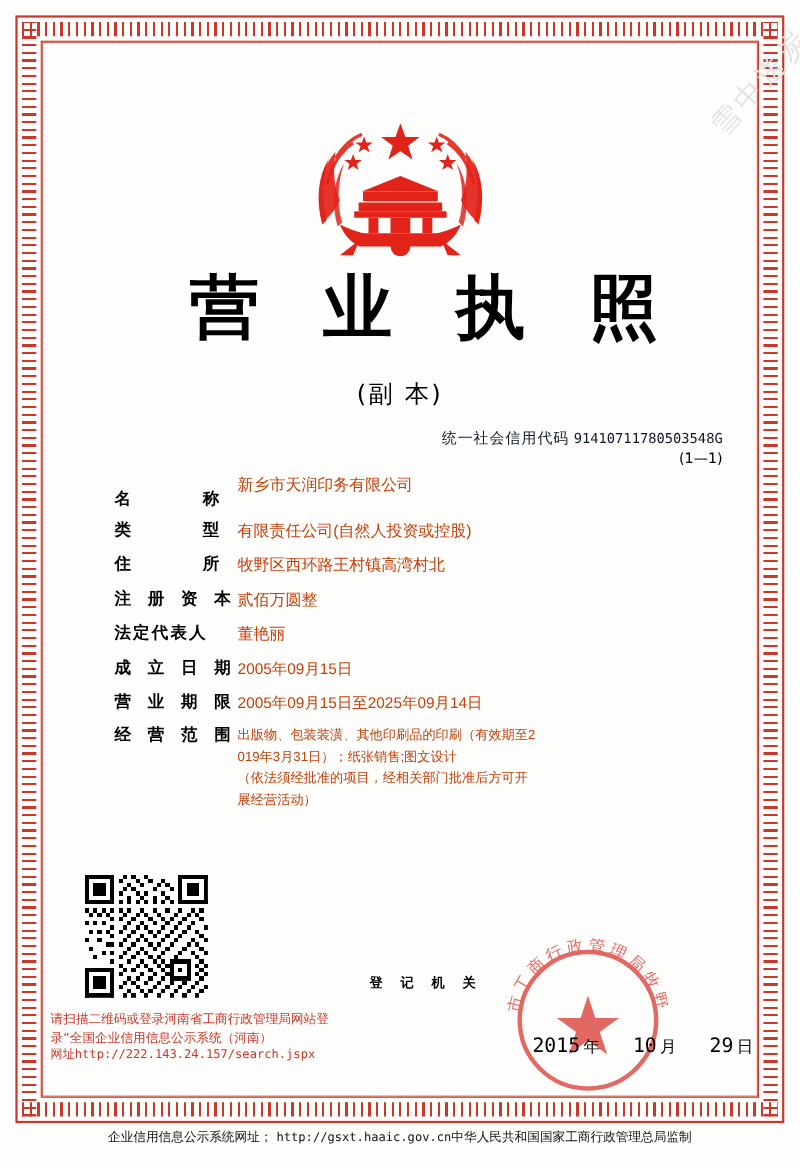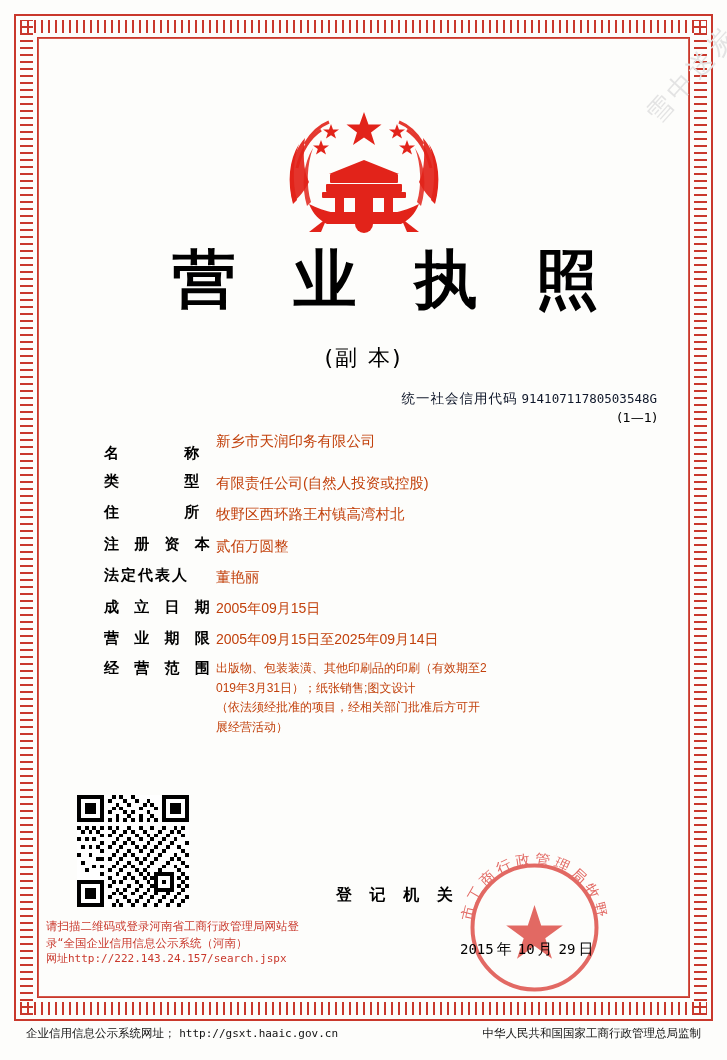--- a/index.html
+++ b/index.html
@@ -191,56 +191,57 @@
     font-family: "DejaVu Sans Mono", monospace;
     font-size: 11px;
   }
 
   
   .registry {
     position: absolute;
     left: 336px;
     top: 885px;
     font-family: "DejaVu Sans", "Liberation Sans", sans-serif;
-    font-size: 16px;
+    font-size: 12px;
     font-weight: bold;
     letter-spacing: 6px;
     color: #000;
   }
   .issue-date {
     position: absolute;
     left: 460px;
     top: 940px;
     font-family: "DejaVu Sans", "Liberation Sans", sans-serif;
     font-size: 15px;
     color: #000;
     white-space: nowrap;
   }
   .issue-date .num {
     font-family: "DejaVu Sans Mono", monospace;
-    font-size: 14px;
+    font-size: 18px;
+    margin-left: 24px;
   }
   .issue-date .cn { margin: 0 6px 0 3px; }
 
   
   .seal {
     position: absolute;
     left: 452px;
     top: 845px;
     width: 165px; height: 165px;
     opacity: 0.72;
   }
 
   
   .footer {
     position: absolute;
     left: 0; right: 0;
     top: 1026px;
     display: flex;
-    justify-content: space-between;
+    justify-content: center;
     padding: 0 26px;
     box-sizing: border-box;
     font-family: "DejaVu Sans", "Liberation Sans", sans-serif;
     font-size: 11.5px;
     color: #111;
   }
   .footer .right { letter-spacing: 0px; }
   .footer .url { font-family: "DejaVu Sans Mono", monospace; font-size: 11px; }
 
   

